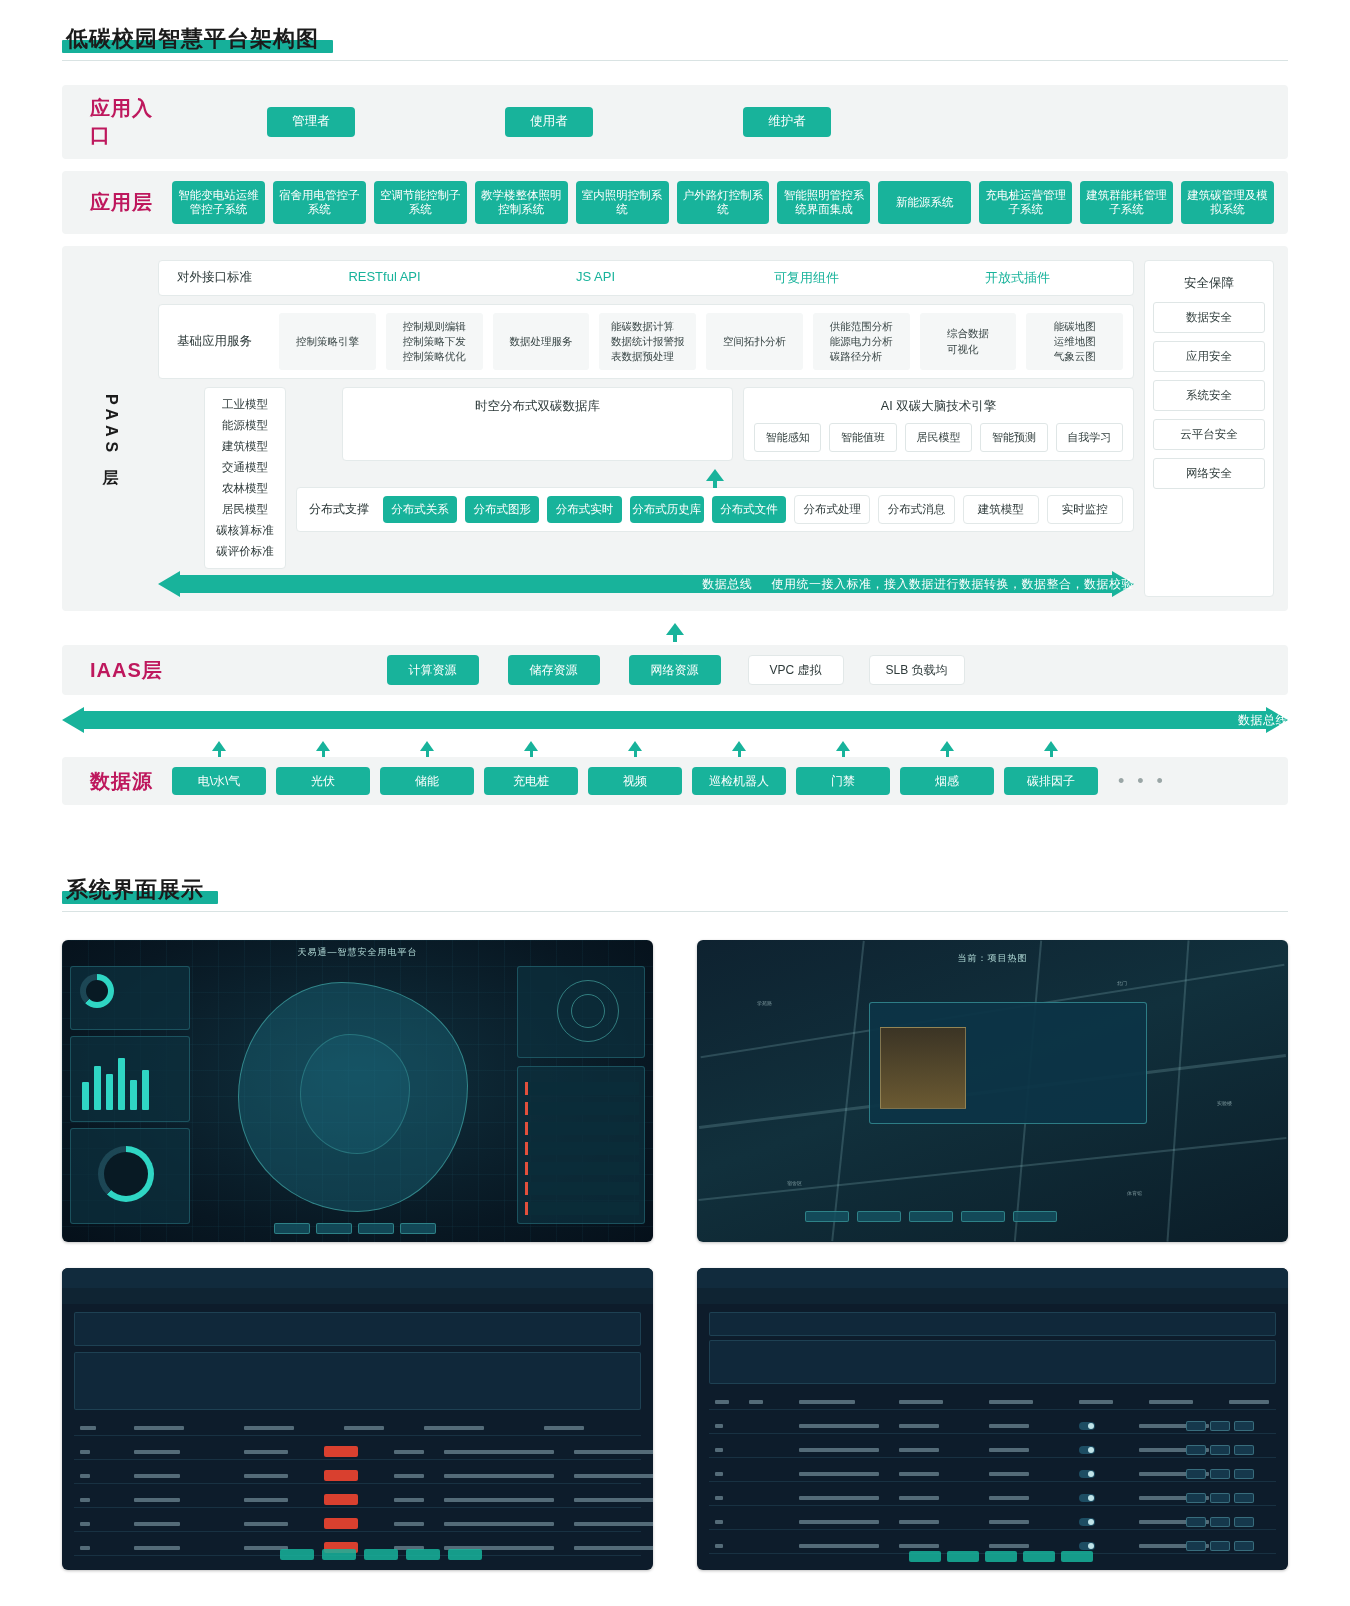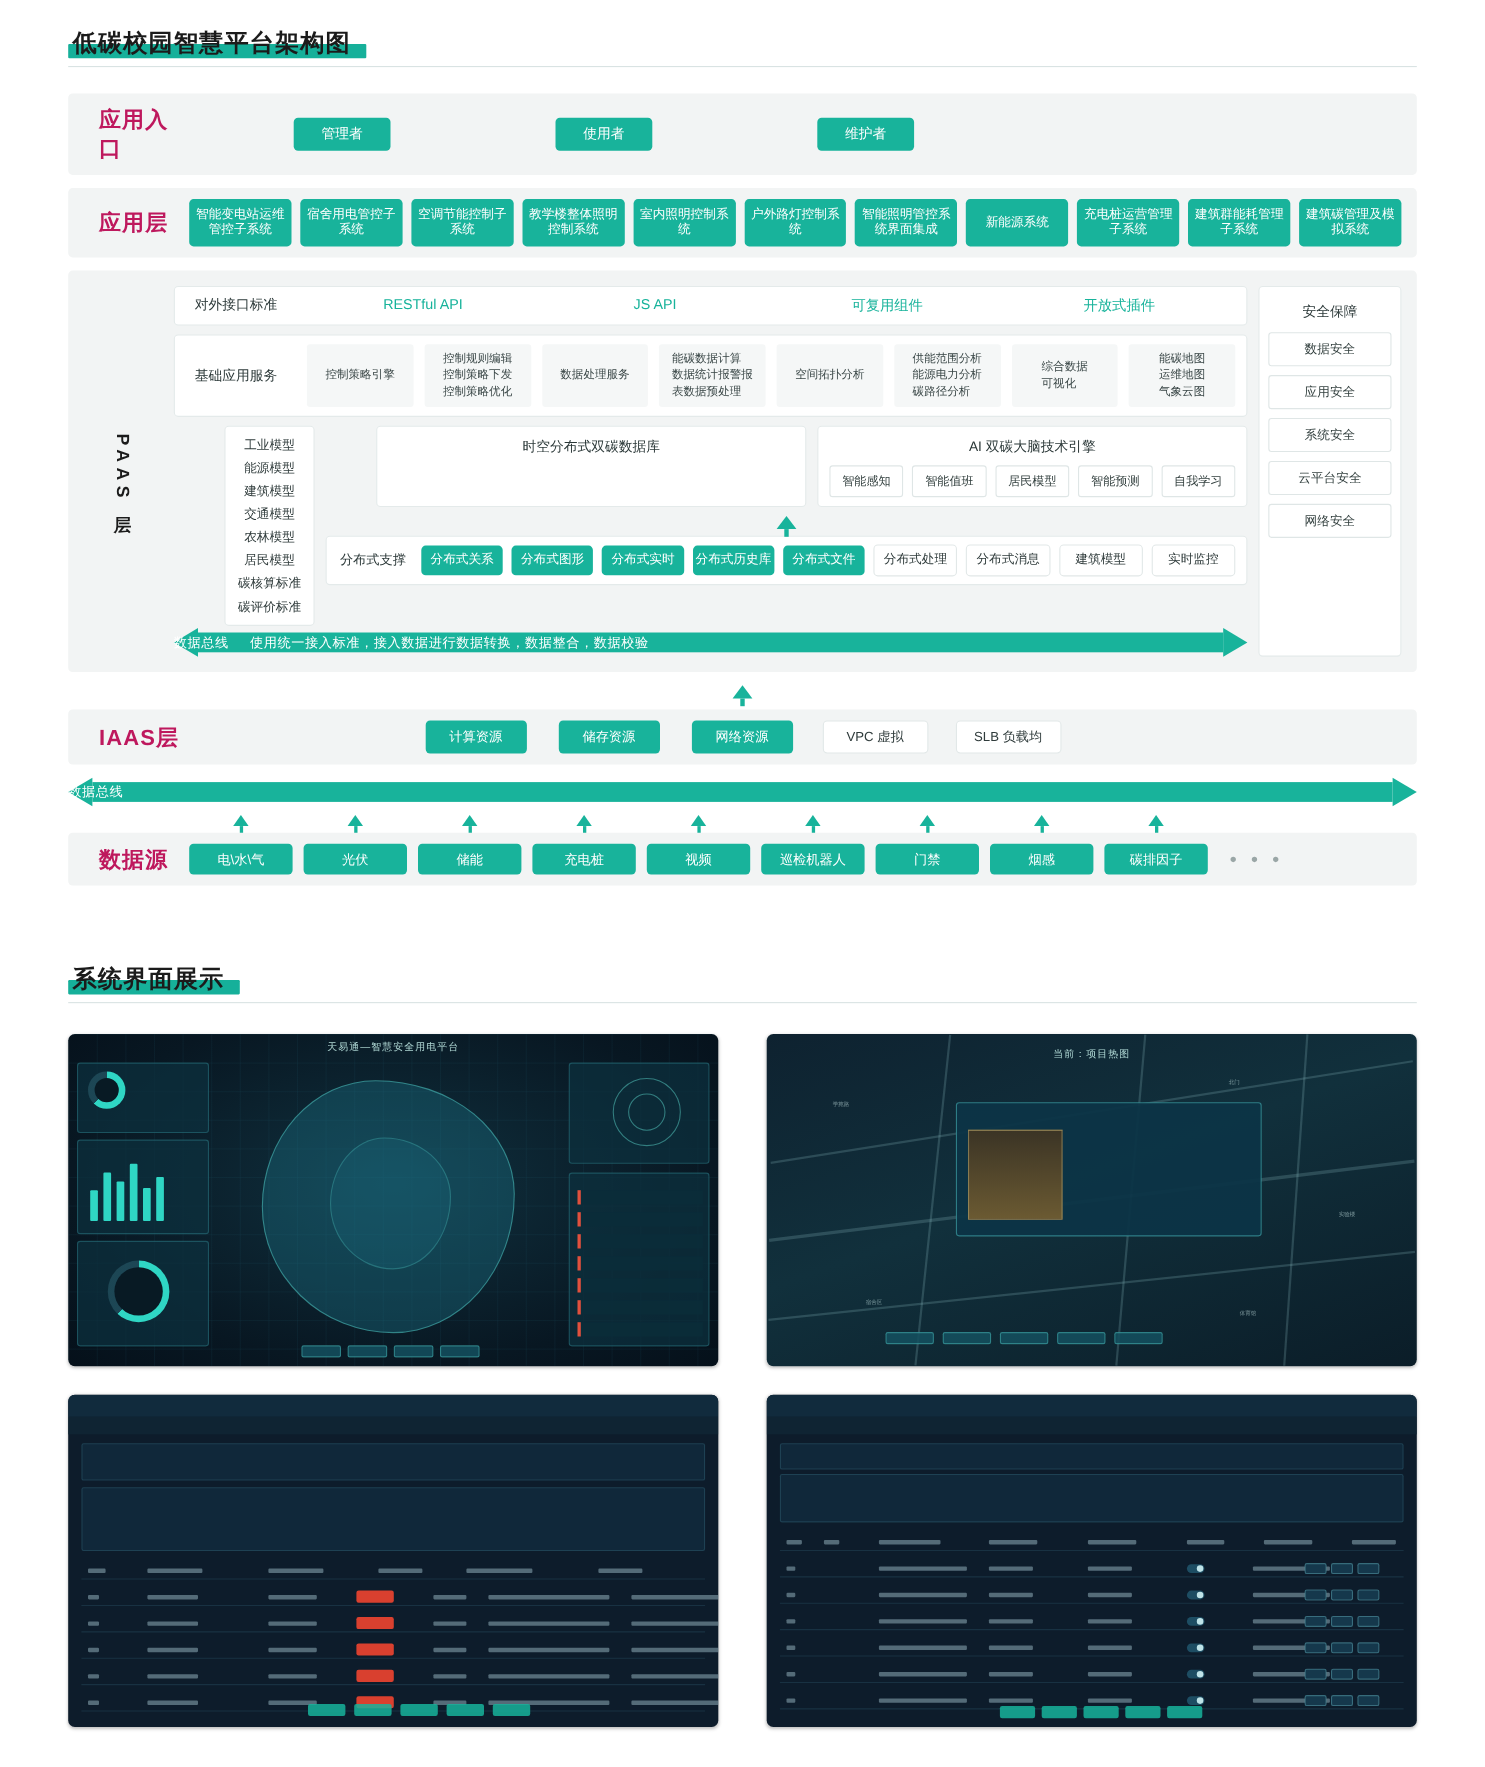--- a/index.html
+++ b/index.html
@@ -236,21 +236,21 @@
     margin-bottom: 8px;
   }
 
   
   .bus {
     position: relative;
     height: 26px;
     margin: 2px 0 0 0;
     display: flex;
     align-items: center;
-    justify-content: flex-start;
+    justify-content: flex-end;
   }
   .bus .bar {
     position: absolute;
     left: 22px; right: 22px; top: 4px;
     height: 18px;
     background: #18b39b;
   }
   .bus .tip-l, .bus .tip-r {
     position: absolute;
     top: 0;

